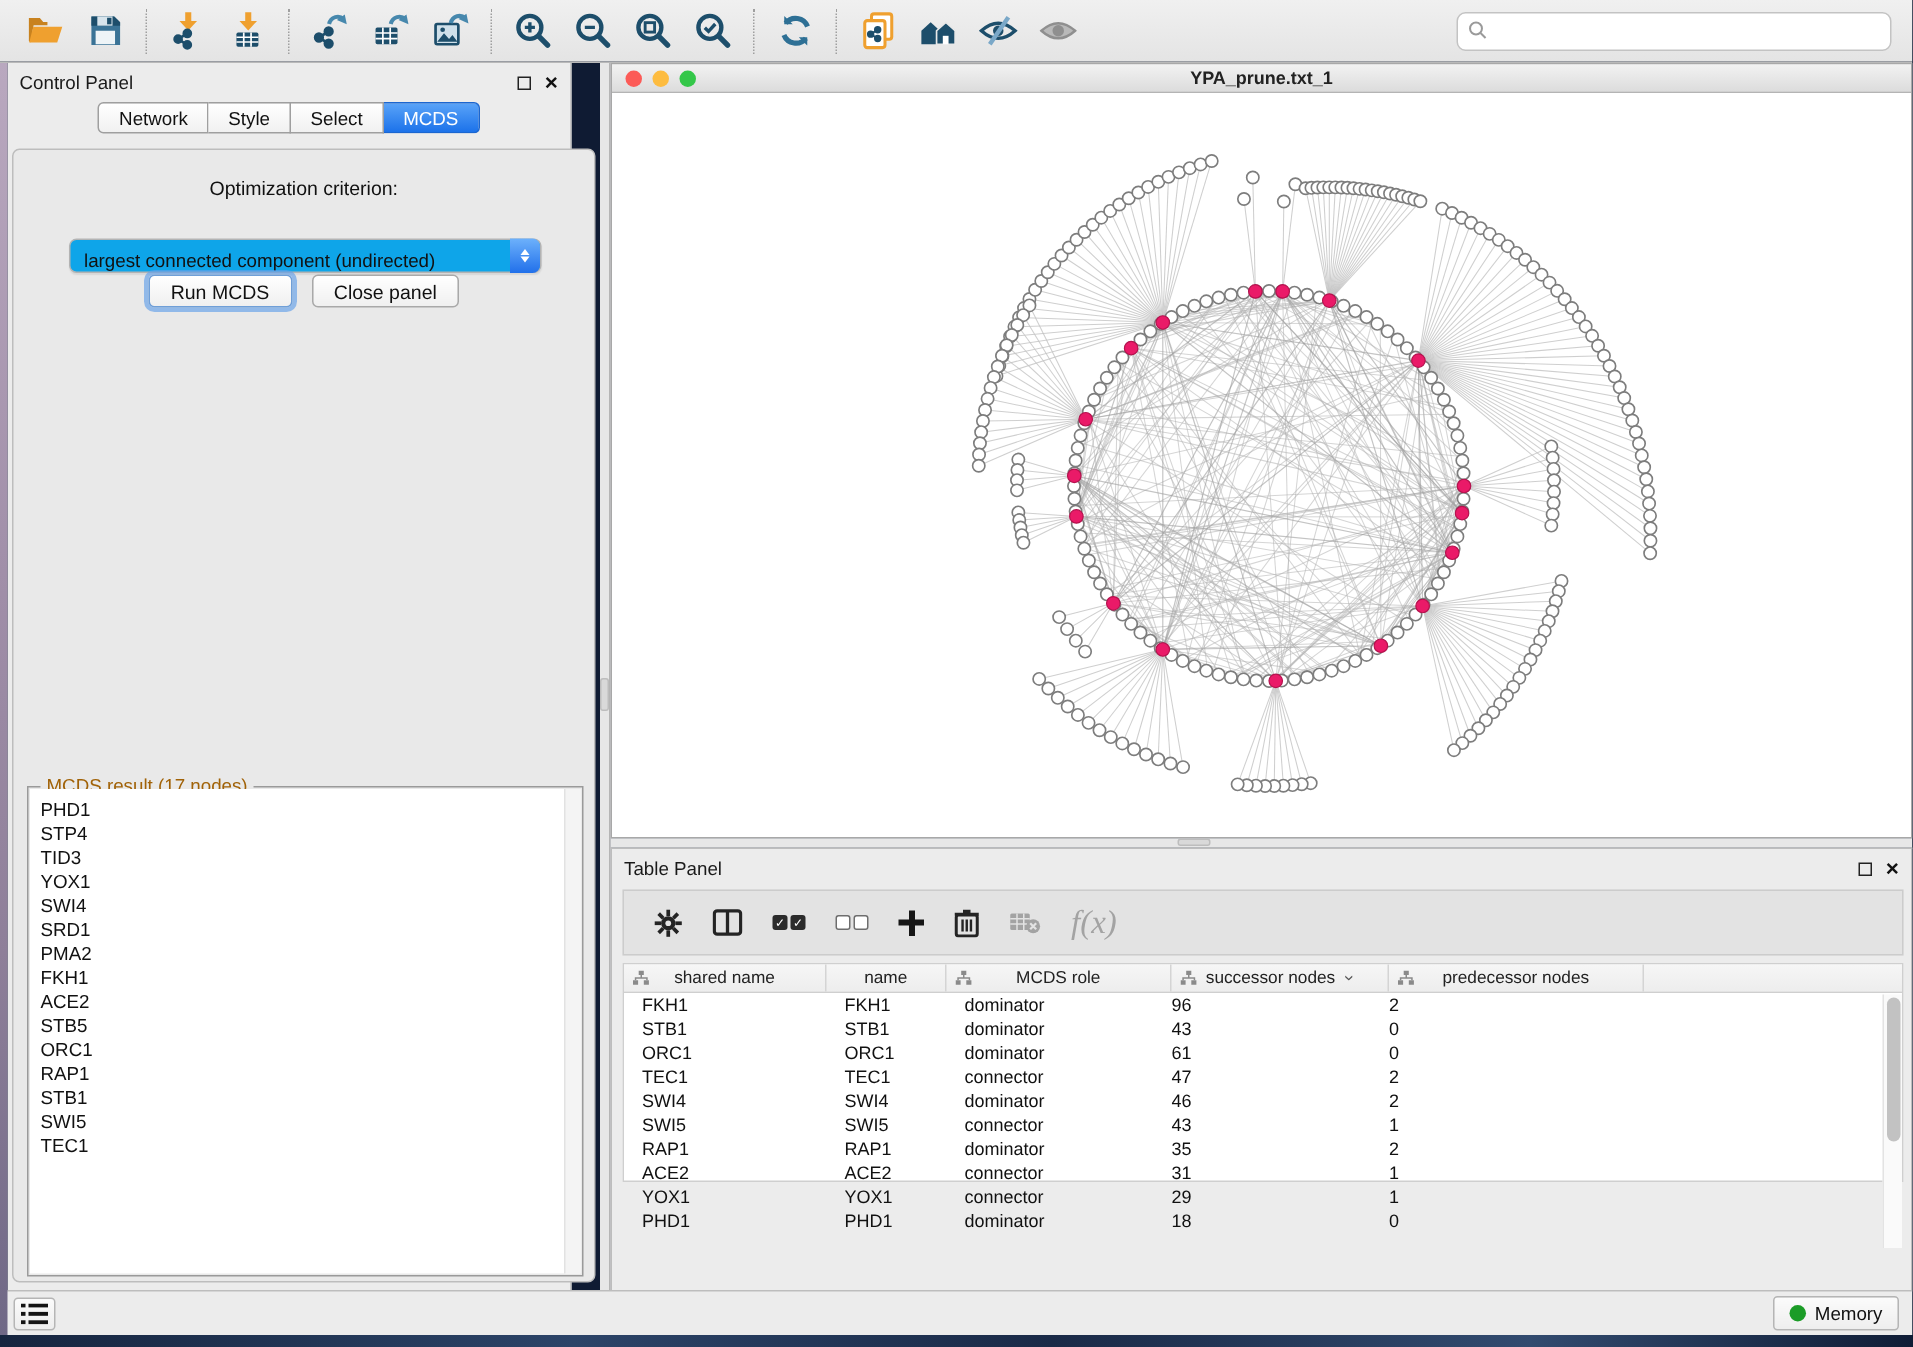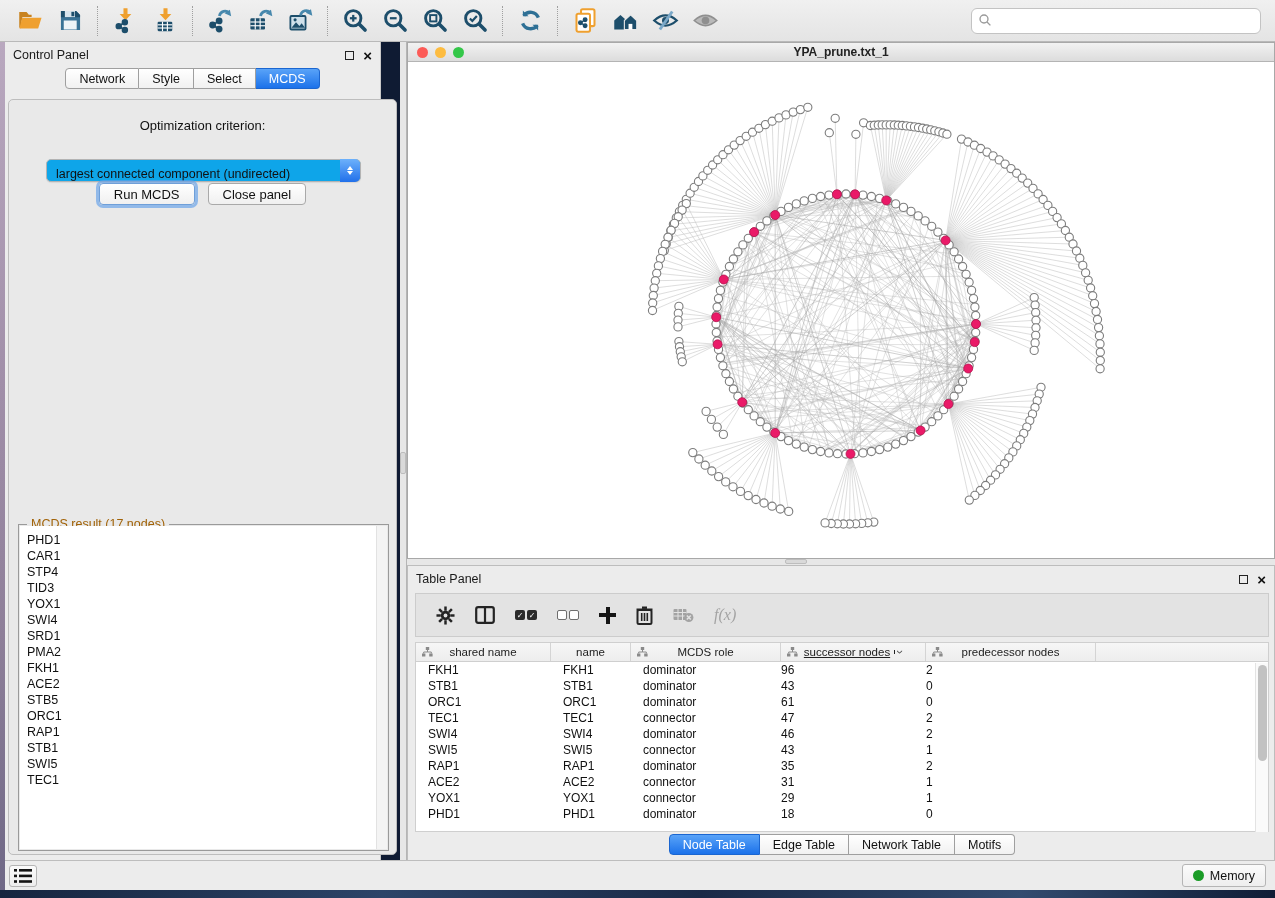--- a/index.html
+++ b/index.html
@@ -75,23 +75,23 @@
   .lights { display:flex; gap:7px; margin-left:9px; }
   .light { width:11px; height:11px; border-radius:50%; }
   .net-title { position:absolute; left:0; right:0; text-align:center; font-size:12px; font-weight:bold; color:#222; }
   .net-canvas { position:relative; width:866px; height:496px; background:#fff; }
 
   
   .table-panel { position:absolute; left:407px; top:565px; width:868px; height:295px; background:#ececec; border:1px solid #bdbdbd; border-bottom:none; }
   .tp-toolbar { position:absolute; left:7px; top:27px; width:854px; height:44px; background:#e3e3e3;
     border:1px solid #cccccc; display:flex; align-items:center; gap:20px; padding-left:20px; }
   .tp-ico { display:flex; align-items:center; justify-content:center; }
-  .fx-label { font-family:"Liberation Serif","DejaVu Serif",serif; font-style:italic; font-size:16px; color:#9d9d9d; }
-
-  .node-table { position:absolute; left:7px; top:76px; width:854px; height:190px; background:#fff; border:1px solid #cfcfcf; }
+  .fx-label { font-family:"Liberation Serif","DejaVu Serif",serif; font-style:italic; font-size:22px; color:#9d9d9d; }
+
+  .node-table { position:absolute; left:7px; top:76px; width:854px; height:146px; background:#fff; border:1px solid #cfcfcf; }
   .nt-header { display:flex; height:19px; background:linear-gradient(180deg,#f6f6f6,#ededed); border-bottom:1px solid #cfcfcf; }
   .nt-hcell { position:relative; display:flex; align-items:center; justify-content:center; font-size:11.5px; color:#222;
     border-right:1px solid #d4d4d4; }
   .nt-hcell .type-ico { position:absolute; left:6px; }
   .sort-ind { display:inline-block; transform:rotate(90deg); color:#555; font-size:12px; margin-left:8px; }
   .nt-row { display:flex; height:16px; align-items:center; }
   .nt-cell { font-size:12px; color:#111; overflow:hidden; white-space:nowrap; }
   .num { text-align:left; }
   .nt-scroll { position:absolute; top:20px; right:0; width:13px; height:169px; background:#fafafa; border-left:1px solid #e3e3e3; }
   .nt-thumb { position:absolute; top:2px; left:2px; width:9px; height:96px; background:#c2c2c2; border-radius:5px; }
@@ -310,21 +310,20 @@
         </span>
     </div>
     <div class="btn-row">
       <button class="btn focused">Run MCDS</button>
       <button class="btn">Close panel</button>
     </div>
     <div class="result-box">
       <span class="result-legend">MCDS result (17 nodes)</span>
       <div class="result-list" id="result-list">
           <div class="result-item">PHD1</div>
-          <div class="result-item">CAR1</div>
           <div class="result-item">STP4</div>
           <div class="result-item">TID3</div>
           <div class="result-item">YOX1</div>
           <div class="result-item">SWI4</div>
           <div class="result-item">SRD1</div>
           <div class="result-item">PMA2</div>
           <div class="result-item">FKH1</div>
           <div class="result-item">ACE2</div>
           <div class="result-item">STB5</div>
           <div class="result-item">ORC1</div>
@@ -1202,21 +1201,21 @@
           <svg class="type-ico" width="11" height="10" viewBox="0 0 11 10">
             <g fill="#8a8a8a">
               <rect x="3.8" y="0" width="3.4" height="3"></rect>
               <rect x="0" y="6.5" width="3.4" height="3"></rect>
               <rect x="7.2" y="6.5" width="3.4" height="3"></rect>
             </g>
             <path d="M5.5 3v2M5.5 5H1.7v1.5M5.5 5h3.8v1.5" stroke="#8a8a8a" fill="none"></path>
           </svg>
           <span>MCDS role</span>
         </div>
-        <div class="nt-hcell" style="width: 145px; text-decoration: underline;">
+        <div class="nt-hcell" style="width: 145px;">
           <svg class="type-ico" width="11" height="10" viewBox="0 0 11 10">
             <g fill="#8a8a8a">
               <rect x="3.8" y="0" width="3.4" height="3"></rect>
               <rect x="0" y="6.5" width="3.4" height="3"></rect>
               <rect x="7.2" y="6.5" width="3.4" height="3"></rect>
             </g>
             <path d="M5.5 3v2M5.5 5H1.7v1.5M5.5 5h3.8v1.5" stroke="#8a8a8a" fill="none"></path>
           </svg>
           <span>successor nodes</span>
           <span class="sort-ind">›</span>
@@ -1303,26 +1302,20 @@
           <div class="nt-cell" style="width: 80px; padding: 0px 0px 0px 12px;">PHD1</div>
           <div class="nt-cell" style="width: 150px; padding: 0px 0px 0px 12px;">dominator</div>
           <div class="nt-cell num" style="width: 145px; padding: 0px 14px 0px 0px;">18</div>
           <div class="nt-cell num" style="width: 170px; padding: 0px 14px 0px 0px;">0</div>
         </div>
       </div>
     <div class="nt-scroll">
         <div class="nt-thumb"></div>
       </div>
   </div>
-  <div class="tp-tabs seg-tabs" id="tp-tabs">
-      <div class="seg active">Node Table</div>
-      <div class="seg">Edge Table</div>
-      <div class="seg">Network Table</div>
-      <div class="seg">Motifs</div>
-    </div>
 </div>
 
 <div class="statusbar">
   <span class="sb-listbtn">
     <svg width="18" height="14" viewBox="0 0 18 14">
       <rect x="0" y="0" width="3" height="2.6" fill="#141414"></rect>
         <rect x="5" y="0" width="13" height="2.6" fill="#141414"></rect>
       <rect x="0" y="5.6" width="3" height="2.6" fill="#141414"></rect>
         <rect x="5" y="5.6" width="13" height="2.6" fill="#141414"></rect>
       <rect x="0" y="11.2" width="3" height="2.6" fill="#141414"></rect>

